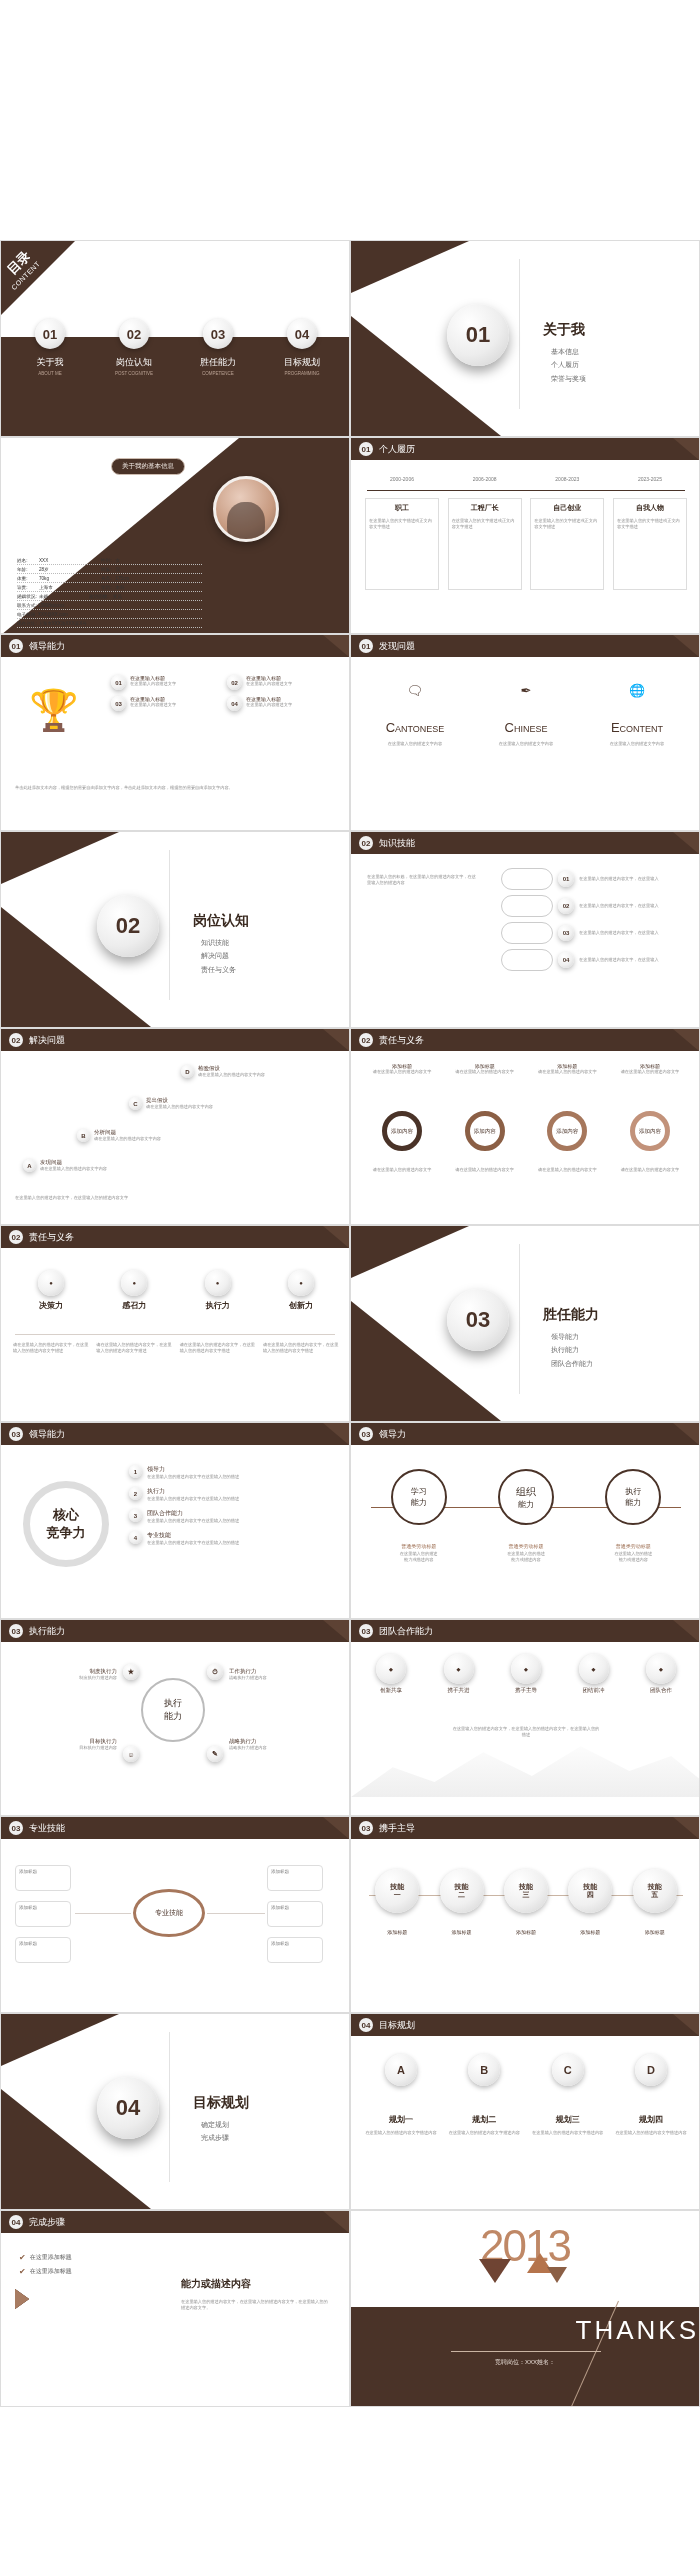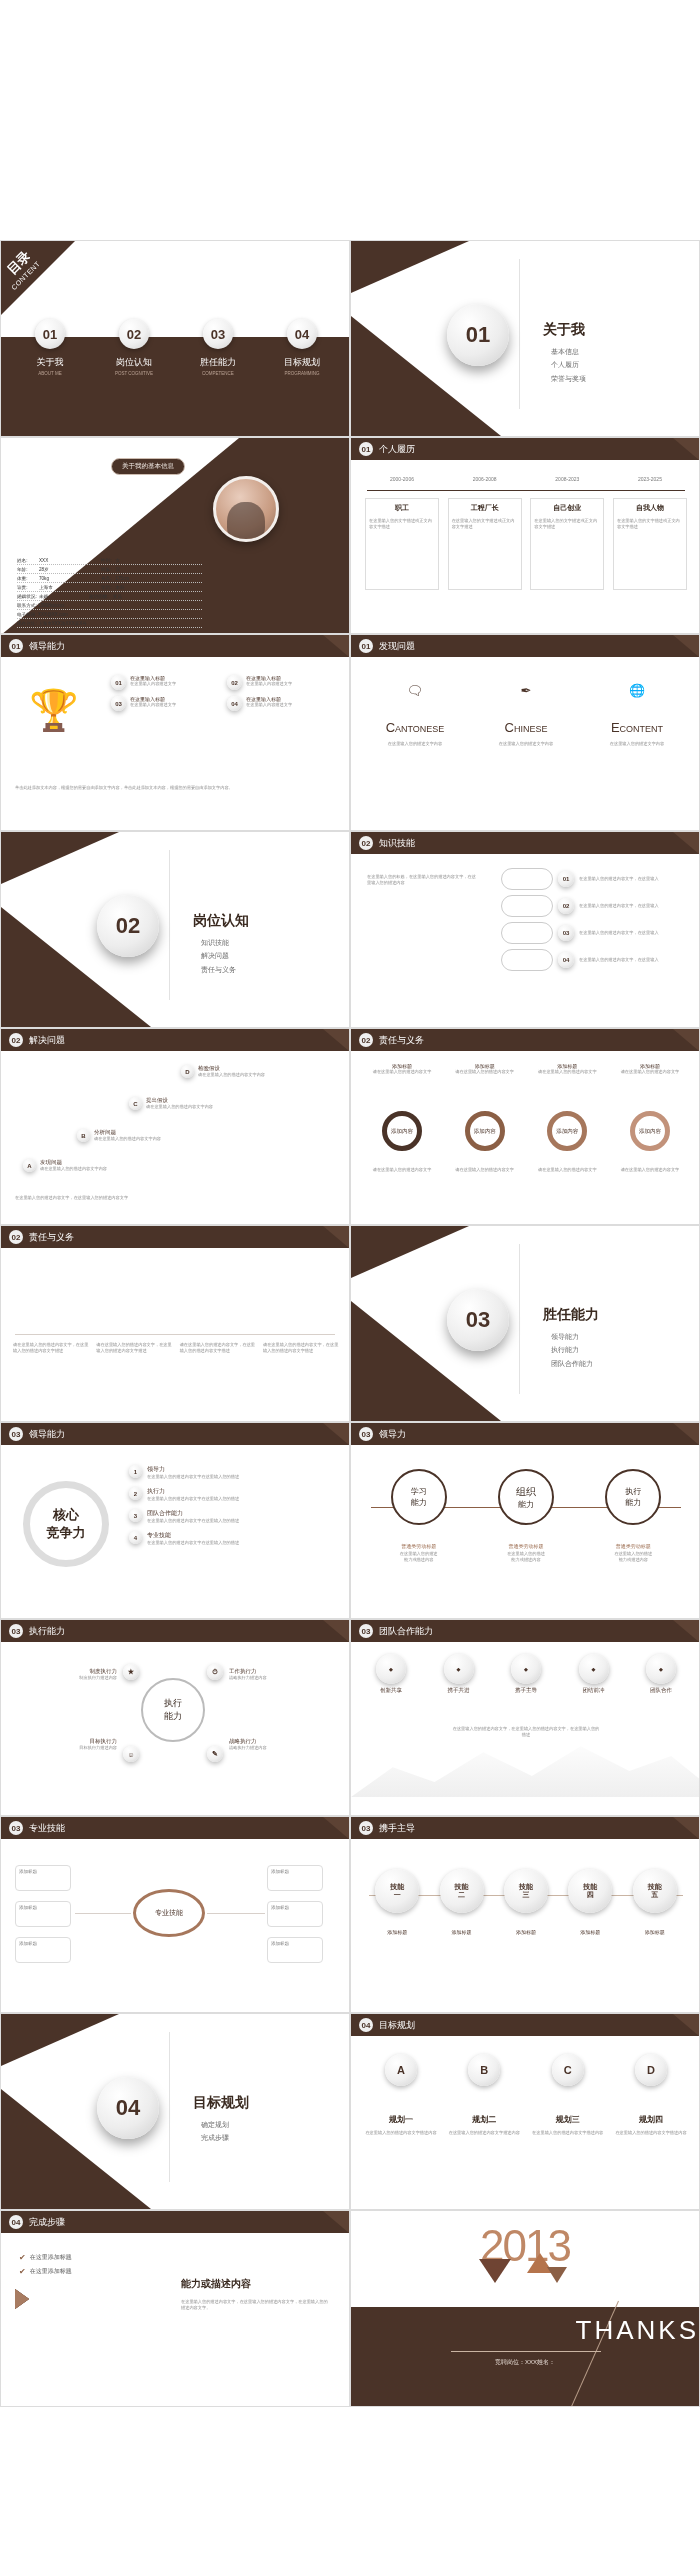--- a/index.html
+++ b/index.html
@@ -427,20 +427,38 @@
         <div class="tiny" style="width:74px;text-align:center;">请在这里输入您的描述内容文字</div>
         <div class="tiny" style="width:74px;text-align:center;">请在这里输入您的描述内容文字</div>
       </div>
     </div>
 
     <div class="cell">
       <div class="hdr"></div>
       <div class="hdr-num">02</div>
       <div class="hdr-txt">责任与义务</div>
       <div class="hdr-tri"></div>
+      <div style="position:absolute;left:12px;top:44px;width:326px;display:flex;justify-content:space-between;">
+        <div style="width:76px;text-align:center;">
+            <div class="ball" style="width:26px;height:26px;font-size:6px;margin:0 auto 4px;">●</div>
+            <div style="font-size:8px;color:#3a2a20;font-weight:bold;">决策力</div>
+          </div>
+        <div style="width:76px;text-align:center;">
+            <div class="ball" style="width:26px;height:26px;font-size:6px;margin:0 auto 4px;">●</div>
+            <div style="font-size:8px;color:#3a2a20;font-weight:bold;">感召力</div>
+          </div>
+        <div style="width:76px;text-align:center;">
+            <div class="ball" style="width:26px;height:26px;font-size:6px;margin:0 auto 4px;">●</div>
+            <div style="font-size:8px;color:#3a2a20;font-weight:bold;">执行力</div>
+          </div>
+        <div style="width:76px;text-align:center;">
+            <div class="ball" style="width:26px;height:26px;font-size:6px;margin:0 auto 4px;">●</div>
+            <div style="font-size:8px;color:#3a2a20;font-weight:bold;">创新力</div>
+          </div>
+      </div>
       <div class="hline" style="left:14px;top:108px;width:320px;"></div>
       <div style="position:absolute;left:12px;top:116px;width:326px;display:flex;justify-content:space-between;">
         <div class="tiny" style="width:76px;">请在这里输入您的描述内容文字，在这里输入您的描述内容文字描述</div>
         <div class="tiny" style="width:76px;">请在这里输入您的描述内容文字，在这里输入您的描述内容文字描述</div>
         <div class="tiny" style="width:76px;">请在这里输入您的描述内容文字，在这里输入您的描述内容文字描述</div>
         <div class="tiny" style="width:76px;">请在这里输入您的描述内容文字，在这里输入您的描述内容文字描述</div>
       </div>
     </div>
 
     <div class="cell">

